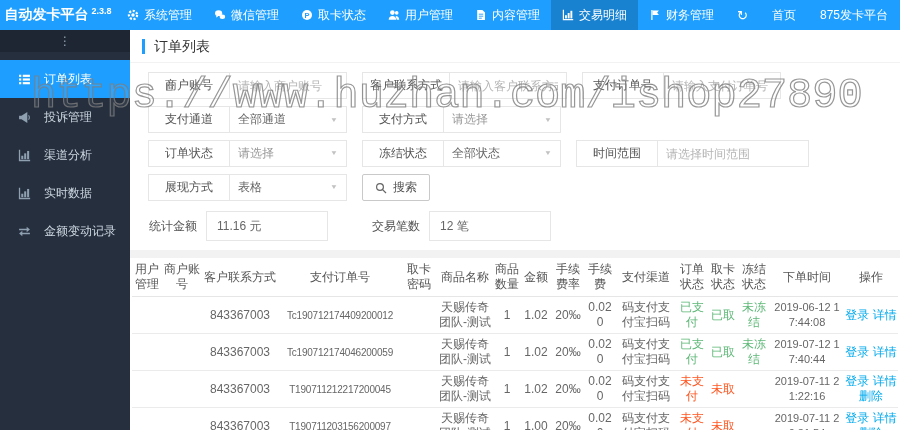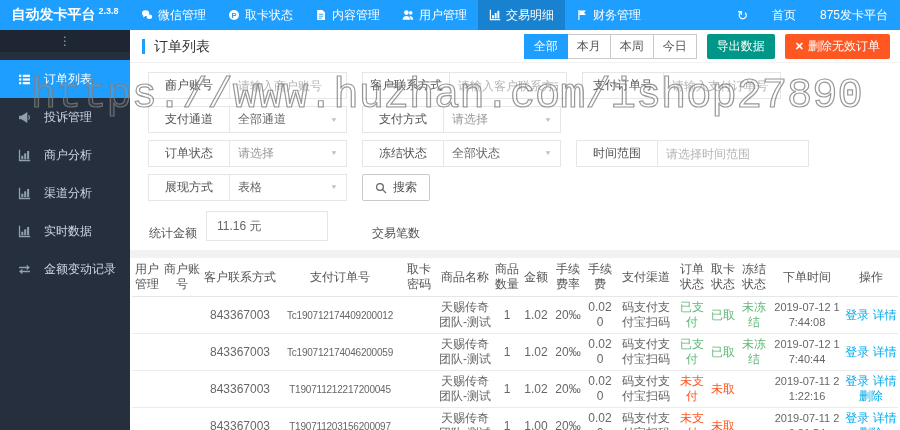--- a/index.html
+++ b/index.html
@@ -50,21 +50,21 @@
   .finput { width:118px; height:27px; border:1px solid #e6e6e6; margin-left:-1px; padding:0 8px; color:#666; font-size:12px; outline:none; font-family:inherit; }
   .finput::placeholder { color:#b5b5b5; }
   .finput.wide { width:152px; }
   .fselect { width:118px; height:27px; border:1px solid #e6e6e6; margin-left:-1px; display:flex; align-items:center; padding:0 8px; cursor:pointer; background:#fff; }
   .fval { color:#999; } .fval.dark { color:#666; }
   .fchev { margin-left:auto; font-size:8px; color:#c2c2c2; transform:scaleY(.8); }
   .search-btn { height:27px; border:1px solid #c9c9c9; border-radius:2px; background:#fff; color:#555; display:flex; align-items:center; padding:0 12px; cursor:pointer; font-size:12px; font-family:inherit; }
   .search-btn .ic { display:inline-flex; margin-right:6px; color:#666; }
 
   
-  .stats { display:flex; align-items:flex-end; padding:3px 0 9px 18px; }
+  .stats { display:flex; align-items:center; padding:3px 0 9px 18px; }
   .stat-label { width:50px; text-align:center; color:#555; line-height:15px; margin-right:8px; }
   .stat-box { width:122px; height:30px; line-height:28px; border:1px solid #e6e6e6; padding:0 10px; color:#666; margin-right:43px; background:#fff; }
 
   .band { height:8px; background:#f2f2f2; }
 
   
   .tbl-wrap { padding:0 2px; }
   table { width:766px; border-collapse:collapse; table-layout:fixed; }
   th { font-weight:normal; color:#555; padding:4px 1px; line-height:15px; border-bottom:1px solid #e6e6e6; word-break:break-all; text-align:center; background:#fff; }
   td { color:#666; text-align:center; padding:3px 1px; line-height:15px; border-bottom:1px solid #ebebeb; word-break:break-all; height:31px; }
@@ -83,55 +83,64 @@
 
 <header class="topbar">
   <div class="brand">
     <span>自动发卡平台</span>
     <sup>2.3.8</sup>
   </div>
   <nav class="tb-menus" id="tb-menus">
       <div class="tb-item">
         <span class="ic">
           <svg class="svgic" viewBox="0 0 12 12">
+            <circle cx="6" cy="6" r="4.1" fill="none" stroke="currentColor" stroke-width="2.2" stroke-dasharray="2.1 1.6"></circle>
+            <circle cx="6" cy="6" r="1.7" fill="currentColor"></circle>
+          </svg>
+        </span>
+        <span>系统管理</span>
+      </div>
+      <div class="tb-item">
+        <span class="ic">
+          <svg class="svgic" viewBox="0 0 12 12">
             <ellipse cx="4.6" cy="4.2" rx="3.6" ry="2.9" fill="currentColor"></ellipse>
             <path d="M2.6 6.4L2 8.6l2.2-1z" fill="currentColor"></path>
             <ellipse cx="8.4" cy="7.7" rx="2.7" ry="2.2" fill="currentColor"></ellipse>
           </svg>
         </span>
         <span>微信管理</span>
       </div>
       <div class="tb-item">
         <span class="ic">
           <svg class="svgic" viewBox="0 0 12 12">
             <circle cx="6" cy="6" r="5" fill="currentColor"></circle>
             <text x="6" y="8.7" text-anchor="middle" font-size="7.5" font-weight="bold" fill="#1E9FFF">P</text>
           </svg>
         </span>
         <span>取卡状态</span>
-      </div>
-      <div class="tb-item">
-        <span class="ic">
-          <svg class="svgic" viewBox="0 0 12 12">
-            <path d="M2.2 1h5.2L10 3.4V11H2.2z" fill="currentColor"></path>
-            <path d="M3.8 5.2h4.4M3.8 7.2h4.4M3.8 9.2h3" stroke="#1E9FFF" stroke-width=".9"></path>
-          </svg>
-        </span>
-        <span>内容管理</span>
       </div>
       <div class="tb-item">
         <span class="ic">
           <svg class="svgic" viewBox="0 0 12 12">
             <circle cx="8.7" cy="3.9" r="1.8" fill="currentColor"></circle>
             <path d="M7.6 7c2.2 0 3.6 1.4 3.6 3.8H8.8z" fill="currentColor"></path>
             <circle cx="4.4" cy="3.6" r="2.3" fill="currentColor"></circle>
             <path d="M.7 10.8C.7 8.2 2.3 7 4.4 7s3.7 1.2 3.7 3.8z" fill="currentColor"></path>
           </svg>
         </span>
         <span>用户管理</span>
+      </div>
+      <div class="tb-item">
+        <span class="ic">
+          <svg class="svgic" viewBox="0 0 12 12">
+            <path d="M2.2 1h5.2L10 3.4V11H2.2z" fill="currentColor"></path>
+            <path d="M3.8 5.2h4.4M3.8 7.2h4.4M3.8 9.2h3" stroke="#1E9FFF" stroke-width=".9"></path>
+          </svg>
+        </span>
+        <span>内容管理</span>
       </div>
       <div class="tb-item active">
         <span class="ic">
           <svg class="svgic" viewBox="0 0 12 12">
             <path d="M.8 .8h1.2v9.2H11.2v1.2H.8z" fill="currentColor"></path>
             <rect x="3" y="6.2" width="1.9" height="3.2" fill="currentColor"></rect>
             <rect x="5.7" y="4" width="1.9" height="5.4" fill="currentColor"></rect>
             <rect x="8.4" y="1.8" width="1.9" height="7.6" fill="currentColor"></rect>
           </svg>
         </span>
@@ -186,74 +195,48 @@
       </li>
       <li class="side-item">
         <span class="ic">
           <svg class="svgic" viewBox="0 0 12 12">
             <path d="M.8 .8h1.2v9.2H11.2v1.2H.8z" fill="currentColor"></path>
             <rect x="3" y="6.2" width="1.9" height="3.2" fill="currentColor"></rect>
             <rect x="5.7" y="4" width="1.9" height="5.4" fill="currentColor"></rect>
             <rect x="8.4" y="1.8" width="1.9" height="7.6" fill="currentColor"></rect>
           </svg>
         </span>
-        <span>商户分析</span>
+        <span>渠道分析</span>
       </li>
       <li class="side-item">
         <span class="ic">
           <svg class="svgic" viewBox="0 0 12 12">
             <path d="M.8 .8h1.2v9.2H11.2v1.2H.8z" fill="currentColor"></path>
             <rect x="3" y="6.2" width="1.9" height="3.2" fill="currentColor"></rect>
             <rect x="5.7" y="4" width="1.9" height="5.4" fill="currentColor"></rect>
             <rect x="8.4" y="1.8" width="1.9" height="7.6" fill="currentColor"></rect>
           </svg>
         </span>
-        <span>渠道分析</span>
-      </li>
-      <li class="side-item">
-        <span class="ic">
-          <svg class="svgic" viewBox="0 0 12 12">
-            <path d="M.8 .8h1.2v9.2H11.2v1.2H.8z" fill="currentColor"></path>
-            <rect x="3" y="6.2" width="1.9" height="3.2" fill="currentColor"></rect>
-            <rect x="5.7" y="4" width="1.9" height="5.4" fill="currentColor"></rect>
-            <rect x="8.4" y="1.8" width="1.9" height="7.6" fill="currentColor"></rect>
-          </svg>
-        </span>
         <span>实时数据</span>
       </li>
       <li class="side-item">
         <span class="ic">
           <svg class="svgic" viewBox="0 0 12 12">
             <path d="M1 3.5h7V1.7L11 4.2 8 6.7V4.9H1z" fill="currentColor"></path>
             <path d="M11 8.5H4v1.8L1 7.8l3-2.5v1.8h7z" fill="currentColor"></path>
           </svg>
         </span>
         <span>金额变动记录</span>
       </li>
     </ul>
 </aside>
 
 <main class="main">
   <div class="page-head">
     <span class="ptitle">订单列表</span>
-    <div class="head-actions">
-      <span class="range-group" id="range-group">
-          <span class="range-btn active">全部</span>
-          <span class="range-btn">本月</span>
-          <span class="range-btn">本周</span>
-          <span class="range-btn">今日</span>
-        </span>
-      <button class="btn btn-teal">
-        <span>导出数据</span>
-      </button>
-      <button class="btn btn-red">
-        <span class="bic">✕</span>
-        <span>删除无效订单</span>
-      </button>
-    </div>
   </div>
 
   <div class="filters" id="filters">
       <div class="frow">
         <div class="fld">
           <label class="flabel">商户账号</label>
           <input class="finput" placeholder="请输入商户账号" style="">
         </div>
         <div class="fld">
           <label class="flabel">客户联系方式</label>
@@ -317,20 +300,21 @@
           </span>
           <span>搜索</span>
         </button>
       </div>
     </div>
 
   <div class="stats">
     <div class="stat-label">统计金额</div>
     <div class="stat-box">11.16 元</div>
     <div class="stat-label">交易笔数</div>
+    <div class="stat-box">12 笔</div>
   </div>
 
   <div class="band"></div>
 
   <div class="tbl-wrap">
     <table>
       <colgroup id="cols">
           <col style="width: 30px;">
           <col style="width: 40px;">
           <col style="width: 76px;">
@@ -377,21 +361,21 @@
             <td></td>
             <td>天赐传奇团队-测试</td>
             <td>1</td>
             <td>1.02</td>
             <td>20‰</td>
             <td>0.020</td>
             <td>码支付支付宝扫码</td>
             <td class="green">已支付</td>
             <td class="green">已取</td>
             <td class="green">未冻结</td>
-            <td class="time">2019-07-12 17:44:08</td>
+            <td class="time">2019-06-12 17:44:08</td>
             <td><span class="oplink">登录</span> <span class="oplink">详情</span></td>
           </tr>
           <tr>
             <td></td>
             <td></td>
             <td>843367003</td>
             <td class="ordno">Tc190712174046200059</td>
             <td></td>
             <td>天赐传奇团队-测试</td>
             <td>1</td>

